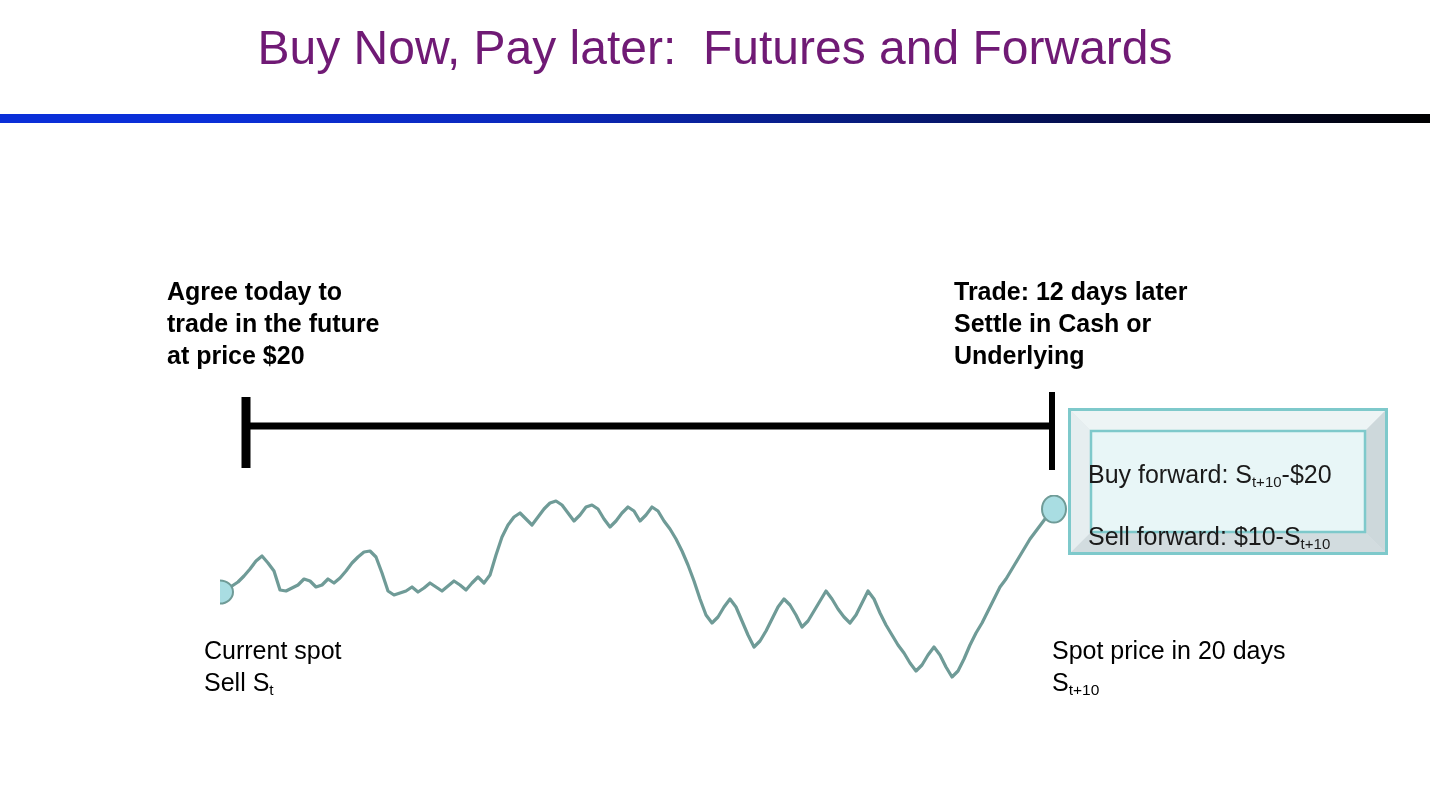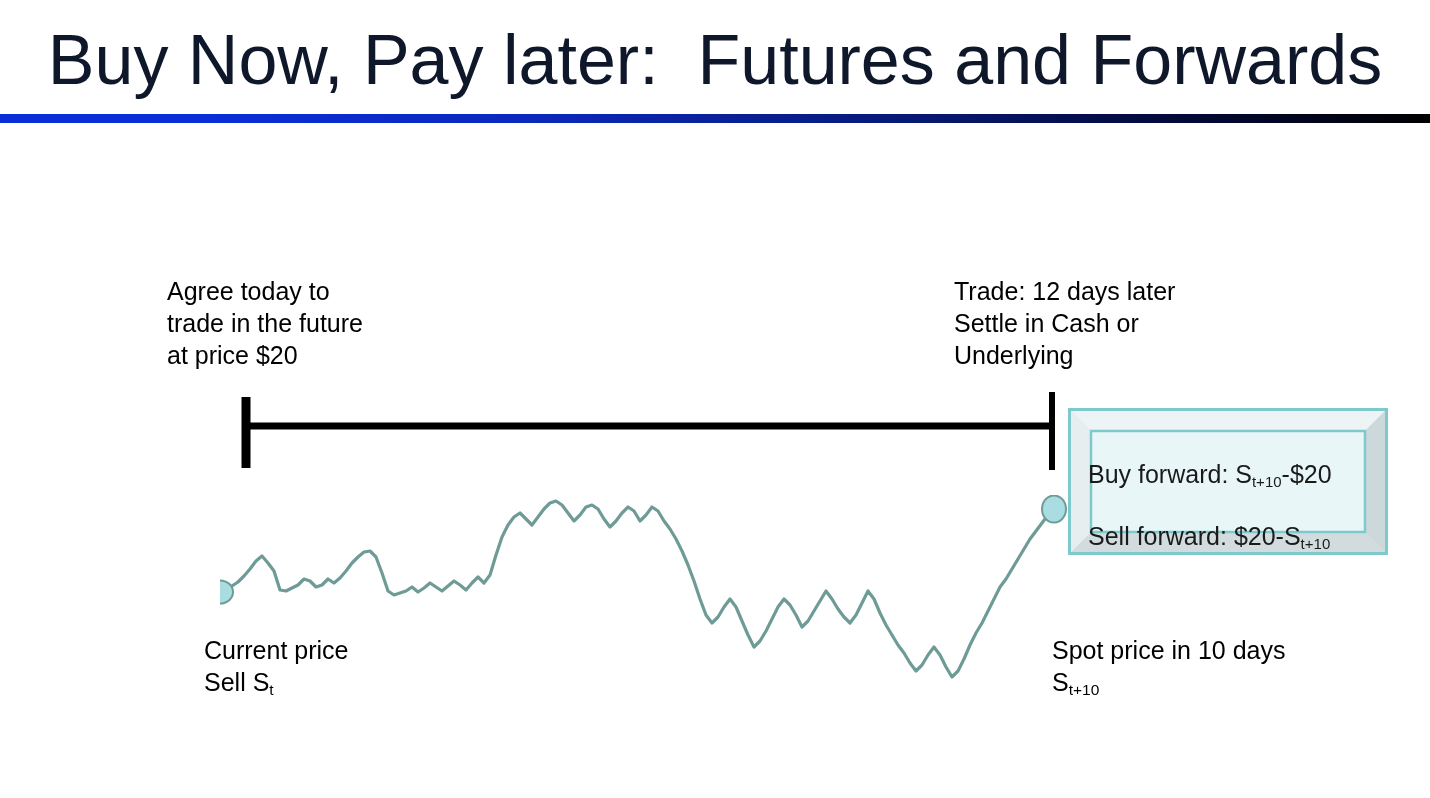--- a/index.html
+++ b/index.html
@@ -21,23 +21,23 @@
   }
 
   
   #slide-title {
     position: absolute;
     left: 0;
     top: 22px;
     width: 1430px;
     text-align: center;
     font-family: "Liberation Sans", sans-serif;
-    font-size: 70px;
+    font-size: 48px;
     font-weight: 400;
-    color: #0f172a;
+    color: #701a75;
     letter-spacing: 0px;
     white-space: pre;
     line-height: 1.1;
   }
 
   
   #title-rule {
     position: absolute;
     left: 0;
     top: 114px;
@@ -50,21 +50,21 @@
         #071a78 62%,
         #03093a 82%,
         #000000 100%);
   }
 
   
   .callout {
     position: absolute;
     font-family: "Liberation Sans", sans-serif;
     font-size: 25px;
-    font-weight: 400;
+    font-weight: 700;
     color: #000000;
     line-height: 32px;
     white-space: pre-line;
   }
   #callout-left  { left: 167px; top: 275px; width: 400px; }
   #callout-right { left: 954px; top: 275px; width: 420px; }
 
   .spot-label {
     position: absolute;
     font-family: "Liberation Sans", sans-serif;
@@ -171,27 +171,27 @@
 
       <polygon points="3,3 317,3 297,23 23,23" fill="#edf4f5"></polygon>
       <polygon points="3,144 317,144 297,124 23,124" fill="#d2dcdf"></polygon>
       <polygon points="3,3 3,144 23,124 23,23" fill="#e6eef0"></polygon>
       <polygon points="317,3 317,144 297,124 297,23" fill="#cdd8db"></polygon>
 
       <rect x="23" y="23" width="274" height="101" fill="#e8f6f7" stroke="#7ec9cb" stroke-width="2.5"></rect>
     </svg>
     <div id="payoff-text">
       <div class="payoff-line"><span>Buy forward: S</span><sub>t+10</sub><span>-$20</span></div>
-      <div class="payoff-line"><span>Sell forward: $20-S</span><sub>t+10</sub></div>
+      <div class="payoff-line"><span>Sell forward: $10-S</span><sub>t+10</sub></div>
     </div>
   </div>
 
   <svg id="spot-chart" width="860" height="215" viewBox="0 0 860 215">
     <polyline id="walk-path" fill="none" stroke-linejoin="round" stroke-linecap="round" points="0,97 6,94 12,91 18,87 24,81 30,74 36,66 42,61 48,68 54,76 60,95 66,96 72,93 78,90 84,84 90,86 96,92 102,90 108,84 114,88 120,83 126,76 132,68 138,62 144,57 150,56 156,62 162,78 168,96 174,100 180,98 186,96 192,92 198,97 204,93 210,88 216,92 222,96 228,91 234,86 240,90 246,95 252,88 258,82 264,88 270,80 276,60 282,42 288,30 294,22 300,18 306,24 312,30 318,22 324,14 330,8 336,6 342,10 348,18 354,26 360,20 366,12 372,10 378,14 384,24 390,32 396,26 402,18 408,12 414,16 420,26 426,20 432,12 438,16 444,26 450,34 456,44 462,56 468,70 474,86 480,104 486,120 492,128 498,122 504,112 510,104 516,112 522,126 528,140 534,152 540,146 546,136 552,124 558,112 564,104 570,110 576,120 582,132 588,126 594,116 600,106 606,96 612,104 618,114 624,122 630,128 636,120 642,108 648,96 654,104 660,118 666,130 672,140 678,150 684,158 690,168 696,176 702,170 708,160 714,152 720,160 726,172 732,182 738,176 744,164 750,150 756,138 762,128 768,116 774,104 780,92 786,84 792,74 798,64 804,54 810,44 816,36 822,28 828,20 834,14" stroke="#6f9b97" stroke-width="3.2"></polyline>
     <ellipse id="marker-start" rx="13" ry="11.5" stroke-width="2" cx="0" cy="97" fill="#a9dde2" stroke="#6f9b97"></ellipse>
     <ellipse id="marker-end" rx="12" ry="13.5" stroke-width="2" cx="834" cy="14" fill="#a9dde2" stroke="#6f9b97"></ellipse>
   </svg>
 
-  <div class="spot-label" id="label-spot-left"><span>Current price</span><br><span>Sell S</span><sub>t</sub></div>
+  <div class="spot-label" id="label-spot-left"><span>Current spot</span><br><span>Sell S</span><sub>t</sub></div>
 
-  <div class="spot-label" id="label-spot-right"><span>Spot price in 10 days</span><br><span>S</span><sub>t+10</sub></div>
+  <div class="spot-label" id="label-spot-right"><span>Spot price in 20 days</span><br><span>S</span><sub>t+10</sub></div>
 
 </div>
 
 </body></html>

